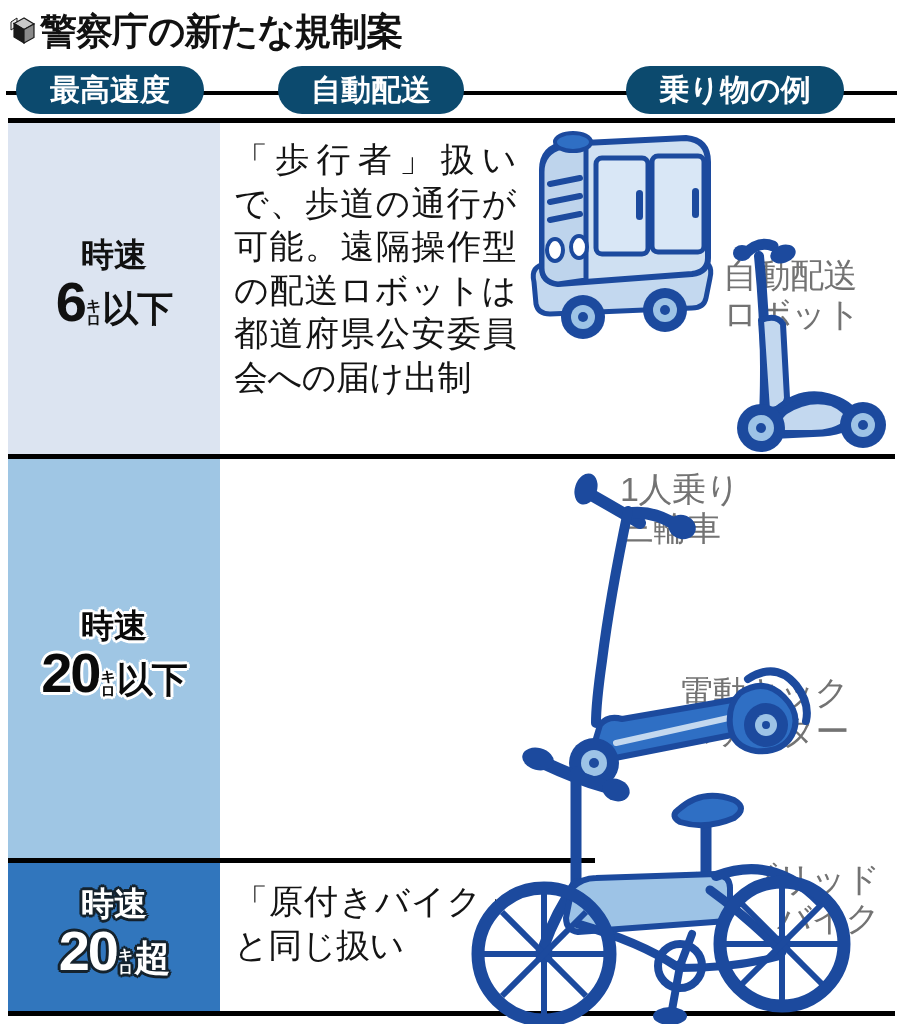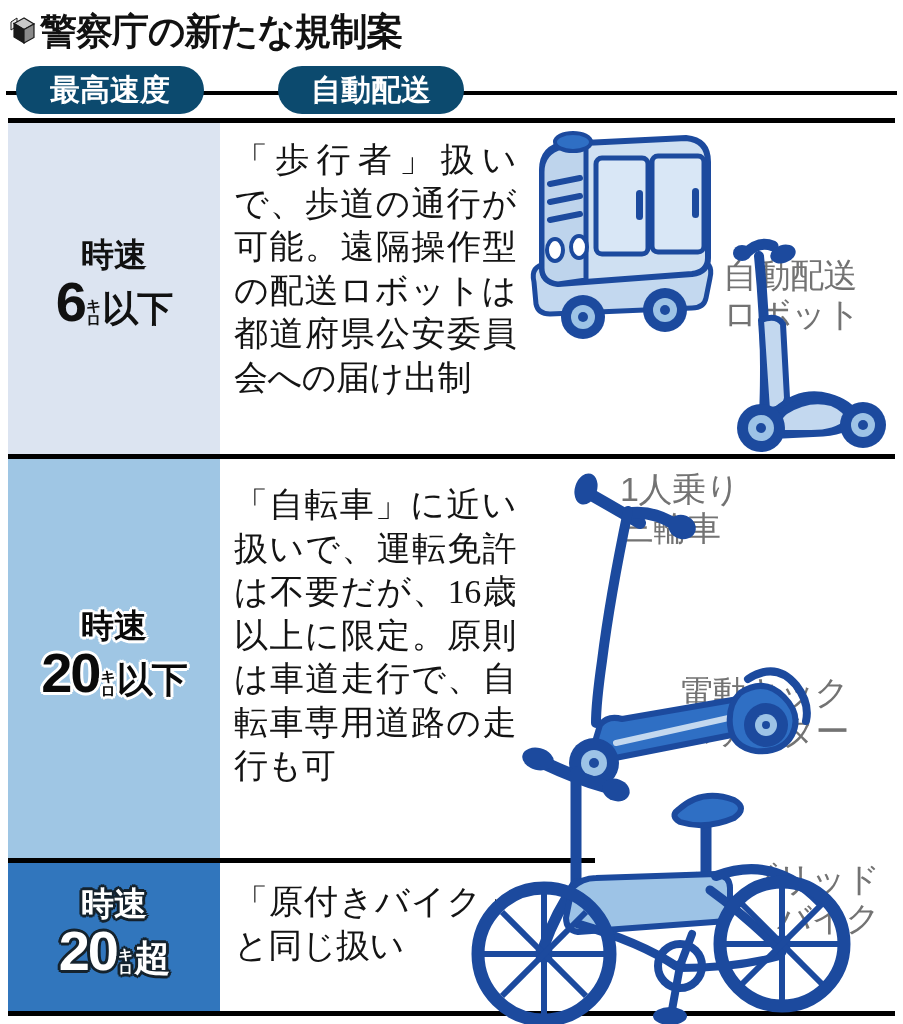--- a/index.html
+++ b/index.html
@@ -219,20 +219,21 @@
     <polygon points="6,8.5 6,22 16,28 16,14.5" fill="#1a1a1a" stroke="#1a1a1a" stroke-width="1.2"></polygon>
     <polygon points="26,9 26,22.5 16,28 16,14.5" fill="#8a8a8a" stroke="#1a1a1a" stroke-width="1.2"></polygon>
   </svg>
   <div class="title-text">警察庁の新たな規制案</div>
 </div>
 
 <div class="header-band">
   <div class="header-rule"></div>
   <div class="pill pill-speed">最高速度</div>
   <div class="pill pill-rule">自動配送</div>
+  <div class="pill pill-ex">乗り物の例</div>
 </div>
 
 <div class="table">
 
   <div class="speed-cell sc-1">
     <div class="speed-line1">時速</div>
     <div class="speed-line2">
       <span class="speed-num">6</span>
       <span class="ruby-km">
         <span>キ</span>
@@ -260,21 +261,20 @@
       <span class="speed-num outline-dark">20</span>
       <span class="ruby-km outline-dark">
         <span>キ</span>
         <span>ロ</span>
       </span>
       <span class="speed-suffix outline-dark">超</span>
     </div>
   </div>
 
   <div class="reg-cell rc-1">「歩行者」扱いで、歩道の通行が可能。遠隔操作型の配送ロボットは都道府県公安委員会への届け出制</div>
-  <div class="reg-cell rc-2">「自転車」に近い扱いで、運転免許は不要だが、16歳以上に限定。原則は車道走行で、自転車専用道路の走行も可</div>
   <div class="reg-cell rc-3">「原付きバイク」
 と同じ扱い</div>
 
   <div class="veh-label vl-robot">自動配送
 ロボット</div>
   <div class="veh-label vl-trike">1人乗り
 三輪車</div>
   <div class="veh-label vl-scooter">電動キック
 スケーター</div>
   <div class="veh-label vl-hybrid">ハイブリッド

